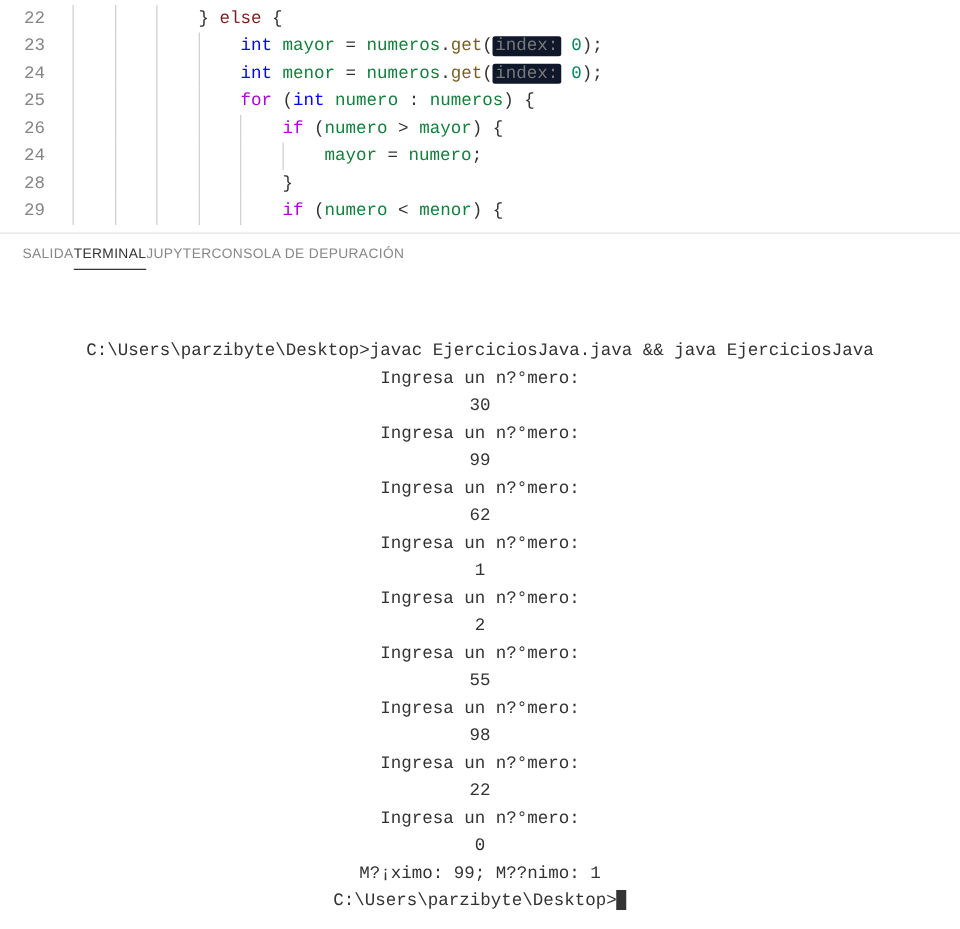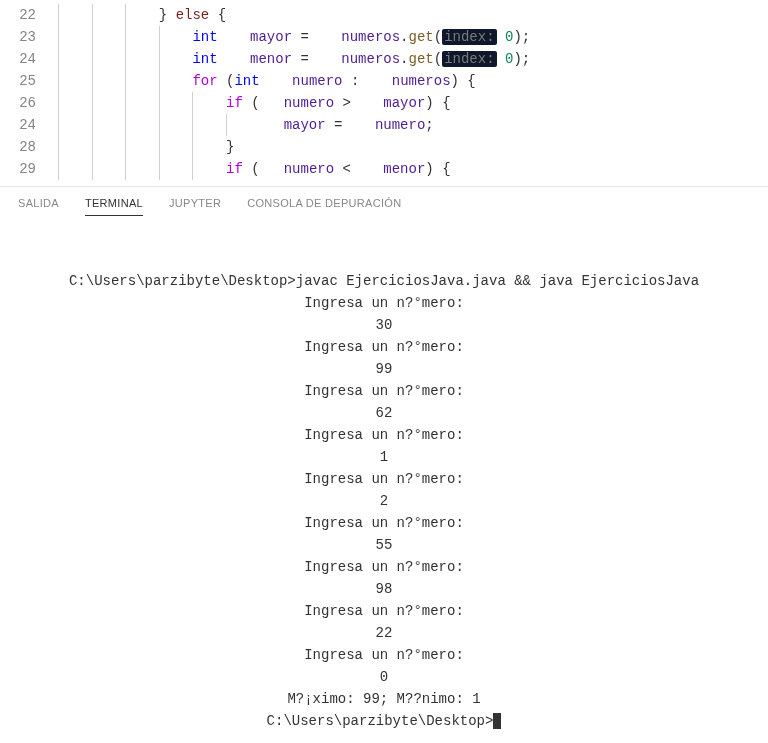--- a/index.html
+++ b/index.html
@@ -29,42 +29,41 @@
       user-select: none;
     }
     .code-content {
       flex: 1;
       color: #333333;
     }
     .kw-else { color: #7f1d1d; }
     .kw-type { color: #0000ff; }
     .kw-for { color: #af00db; }
     .kw-if { color: #af00db; }
-    .var-name { color: #4c1d95; margin-left: 24px; }
+    .var-name { color: #15803d; }
     .method { color: #795e26; }
     .num-lit { color: #098658; }
     .brace { color: #333333; }
     .param-hint {
       background: #0f172a;
       color: #7a7a7a;
       padding: 0 2px;
       border-radius: 2px;
     }
     .guide {
       border-left: 1px solid #d0d0d0;
       display: inline-block;
       height: 22px;
       vertical-align: top;
       width: 0;
       margin-right: -1px;
     }
 
     .panel-tabs {
       display: flex;
-      gap: 26px;
       padding: 10px 18px 0 18px;
       border-top: 1px solid #e5e5e5;
       font-size: 11px;
       letter-spacing: 0.3px;
     }
     .panel-tab {
       color: #888888;
       padding-bottom: 6px;
       cursor: pointer;
       text-transform: uppercase;

